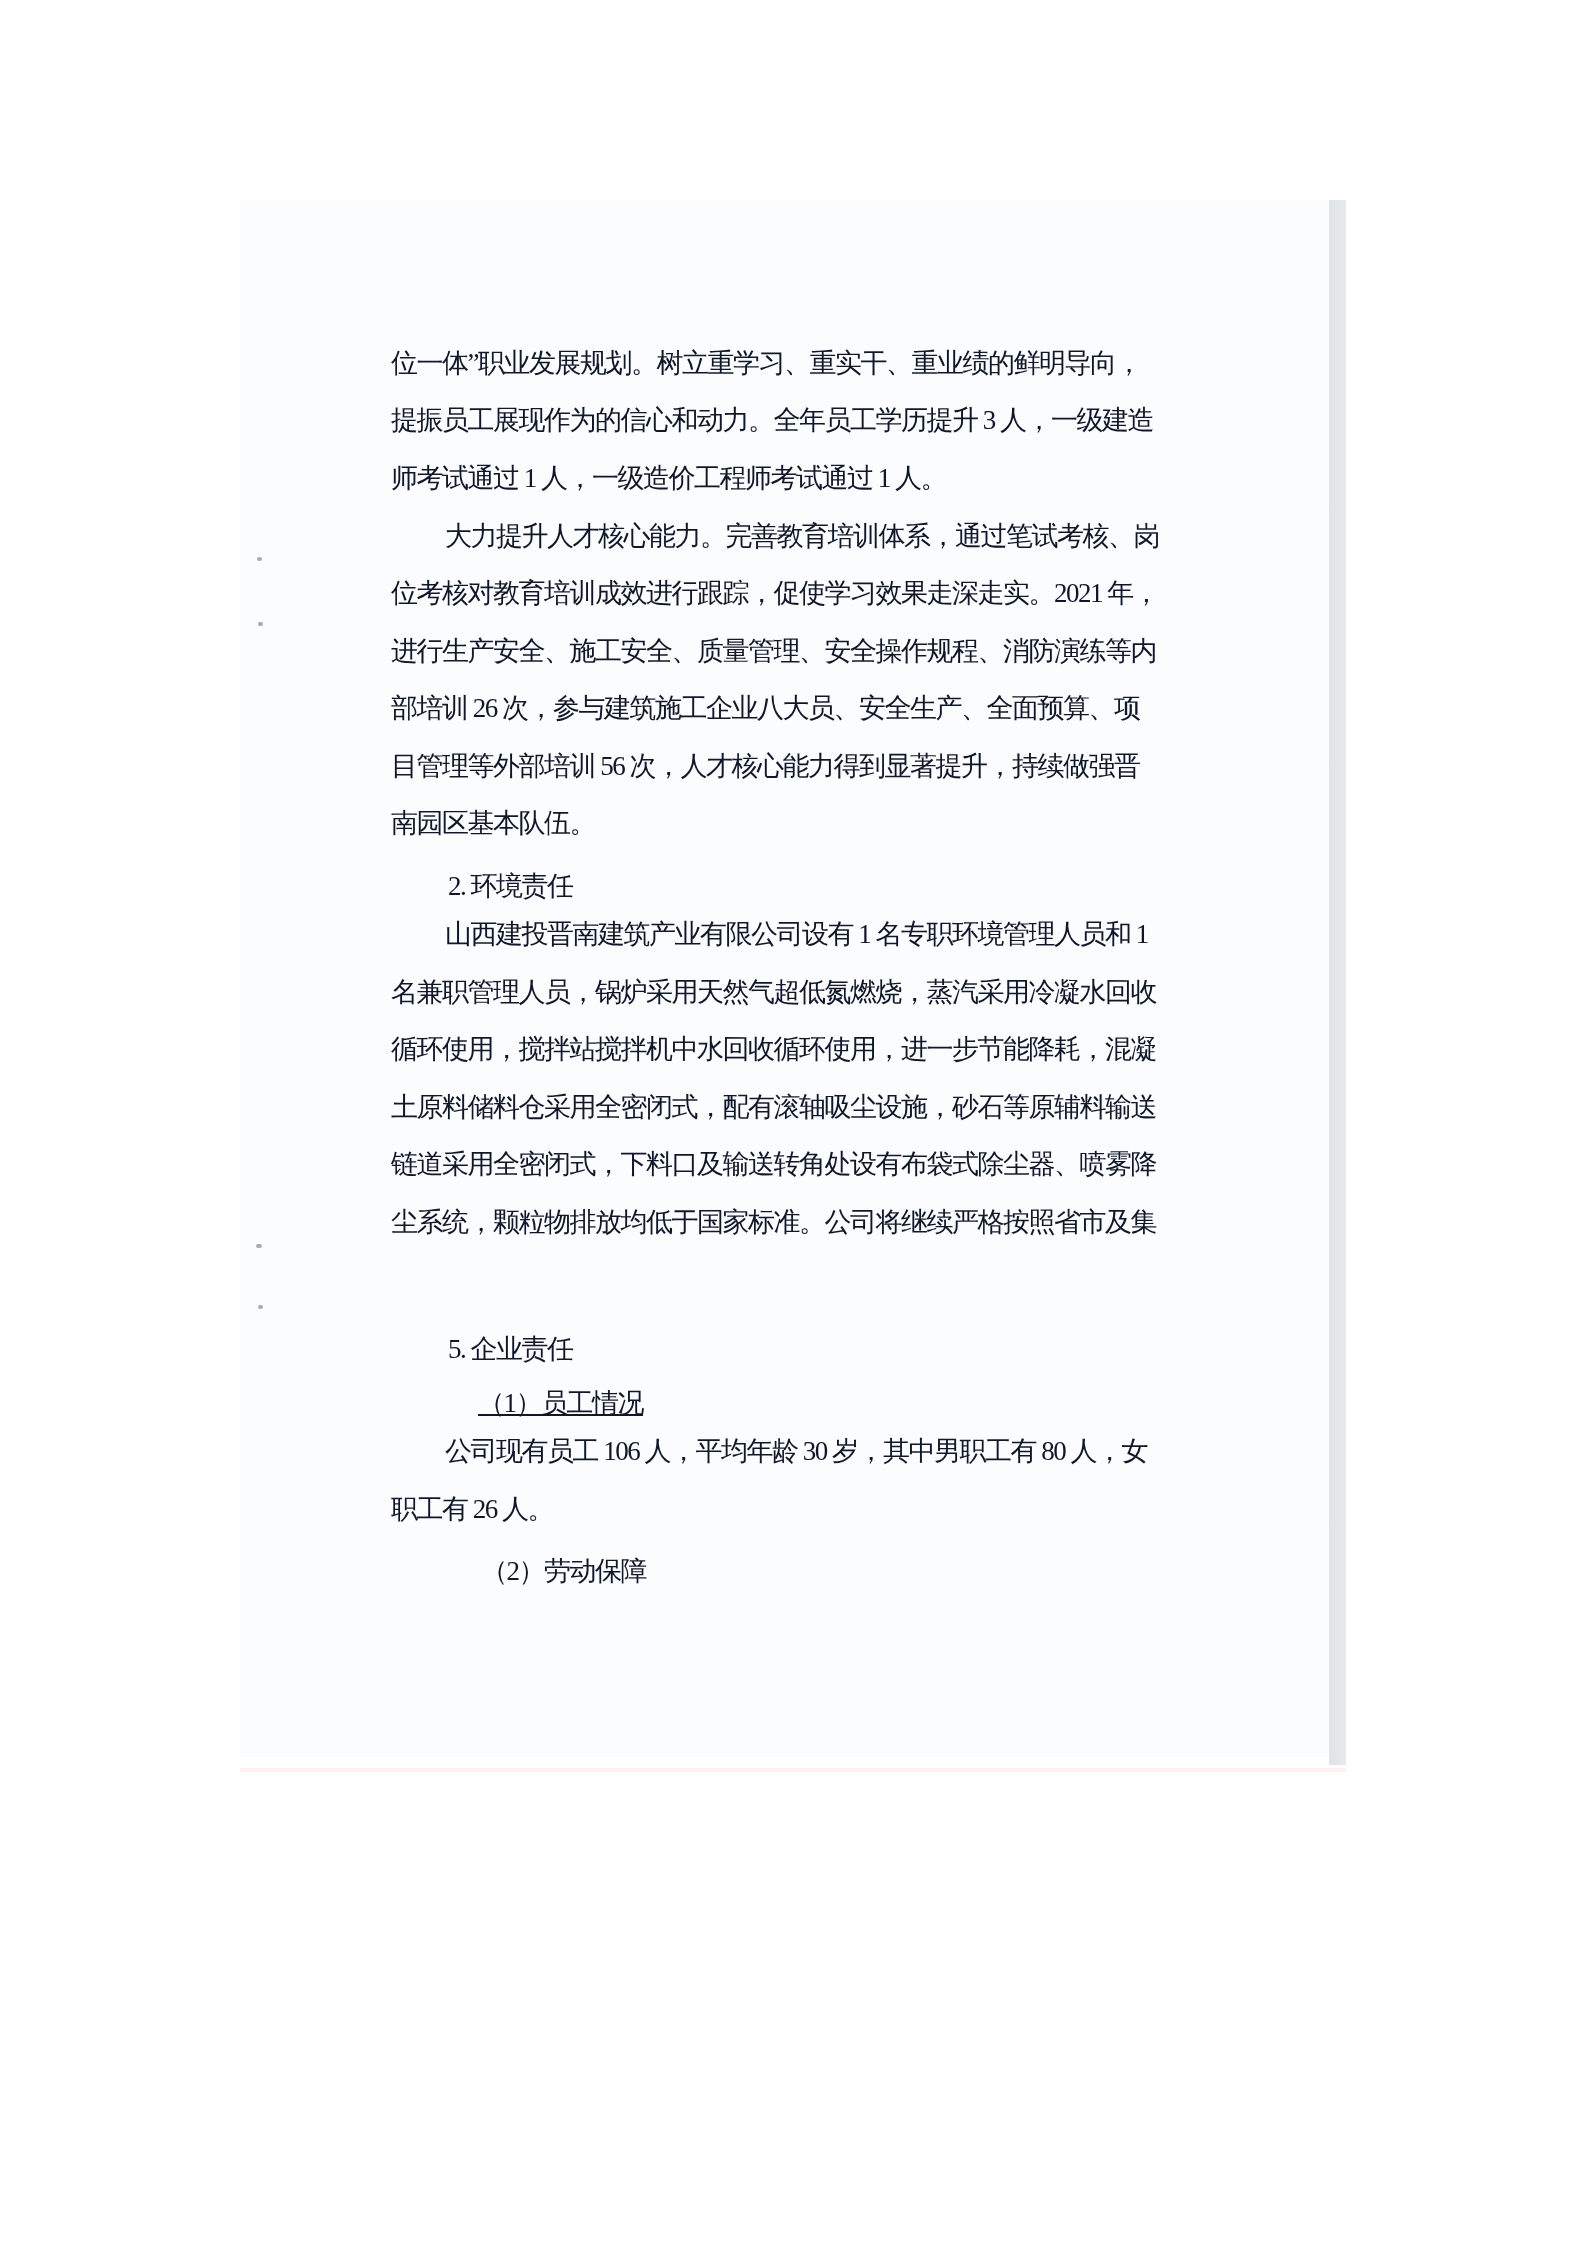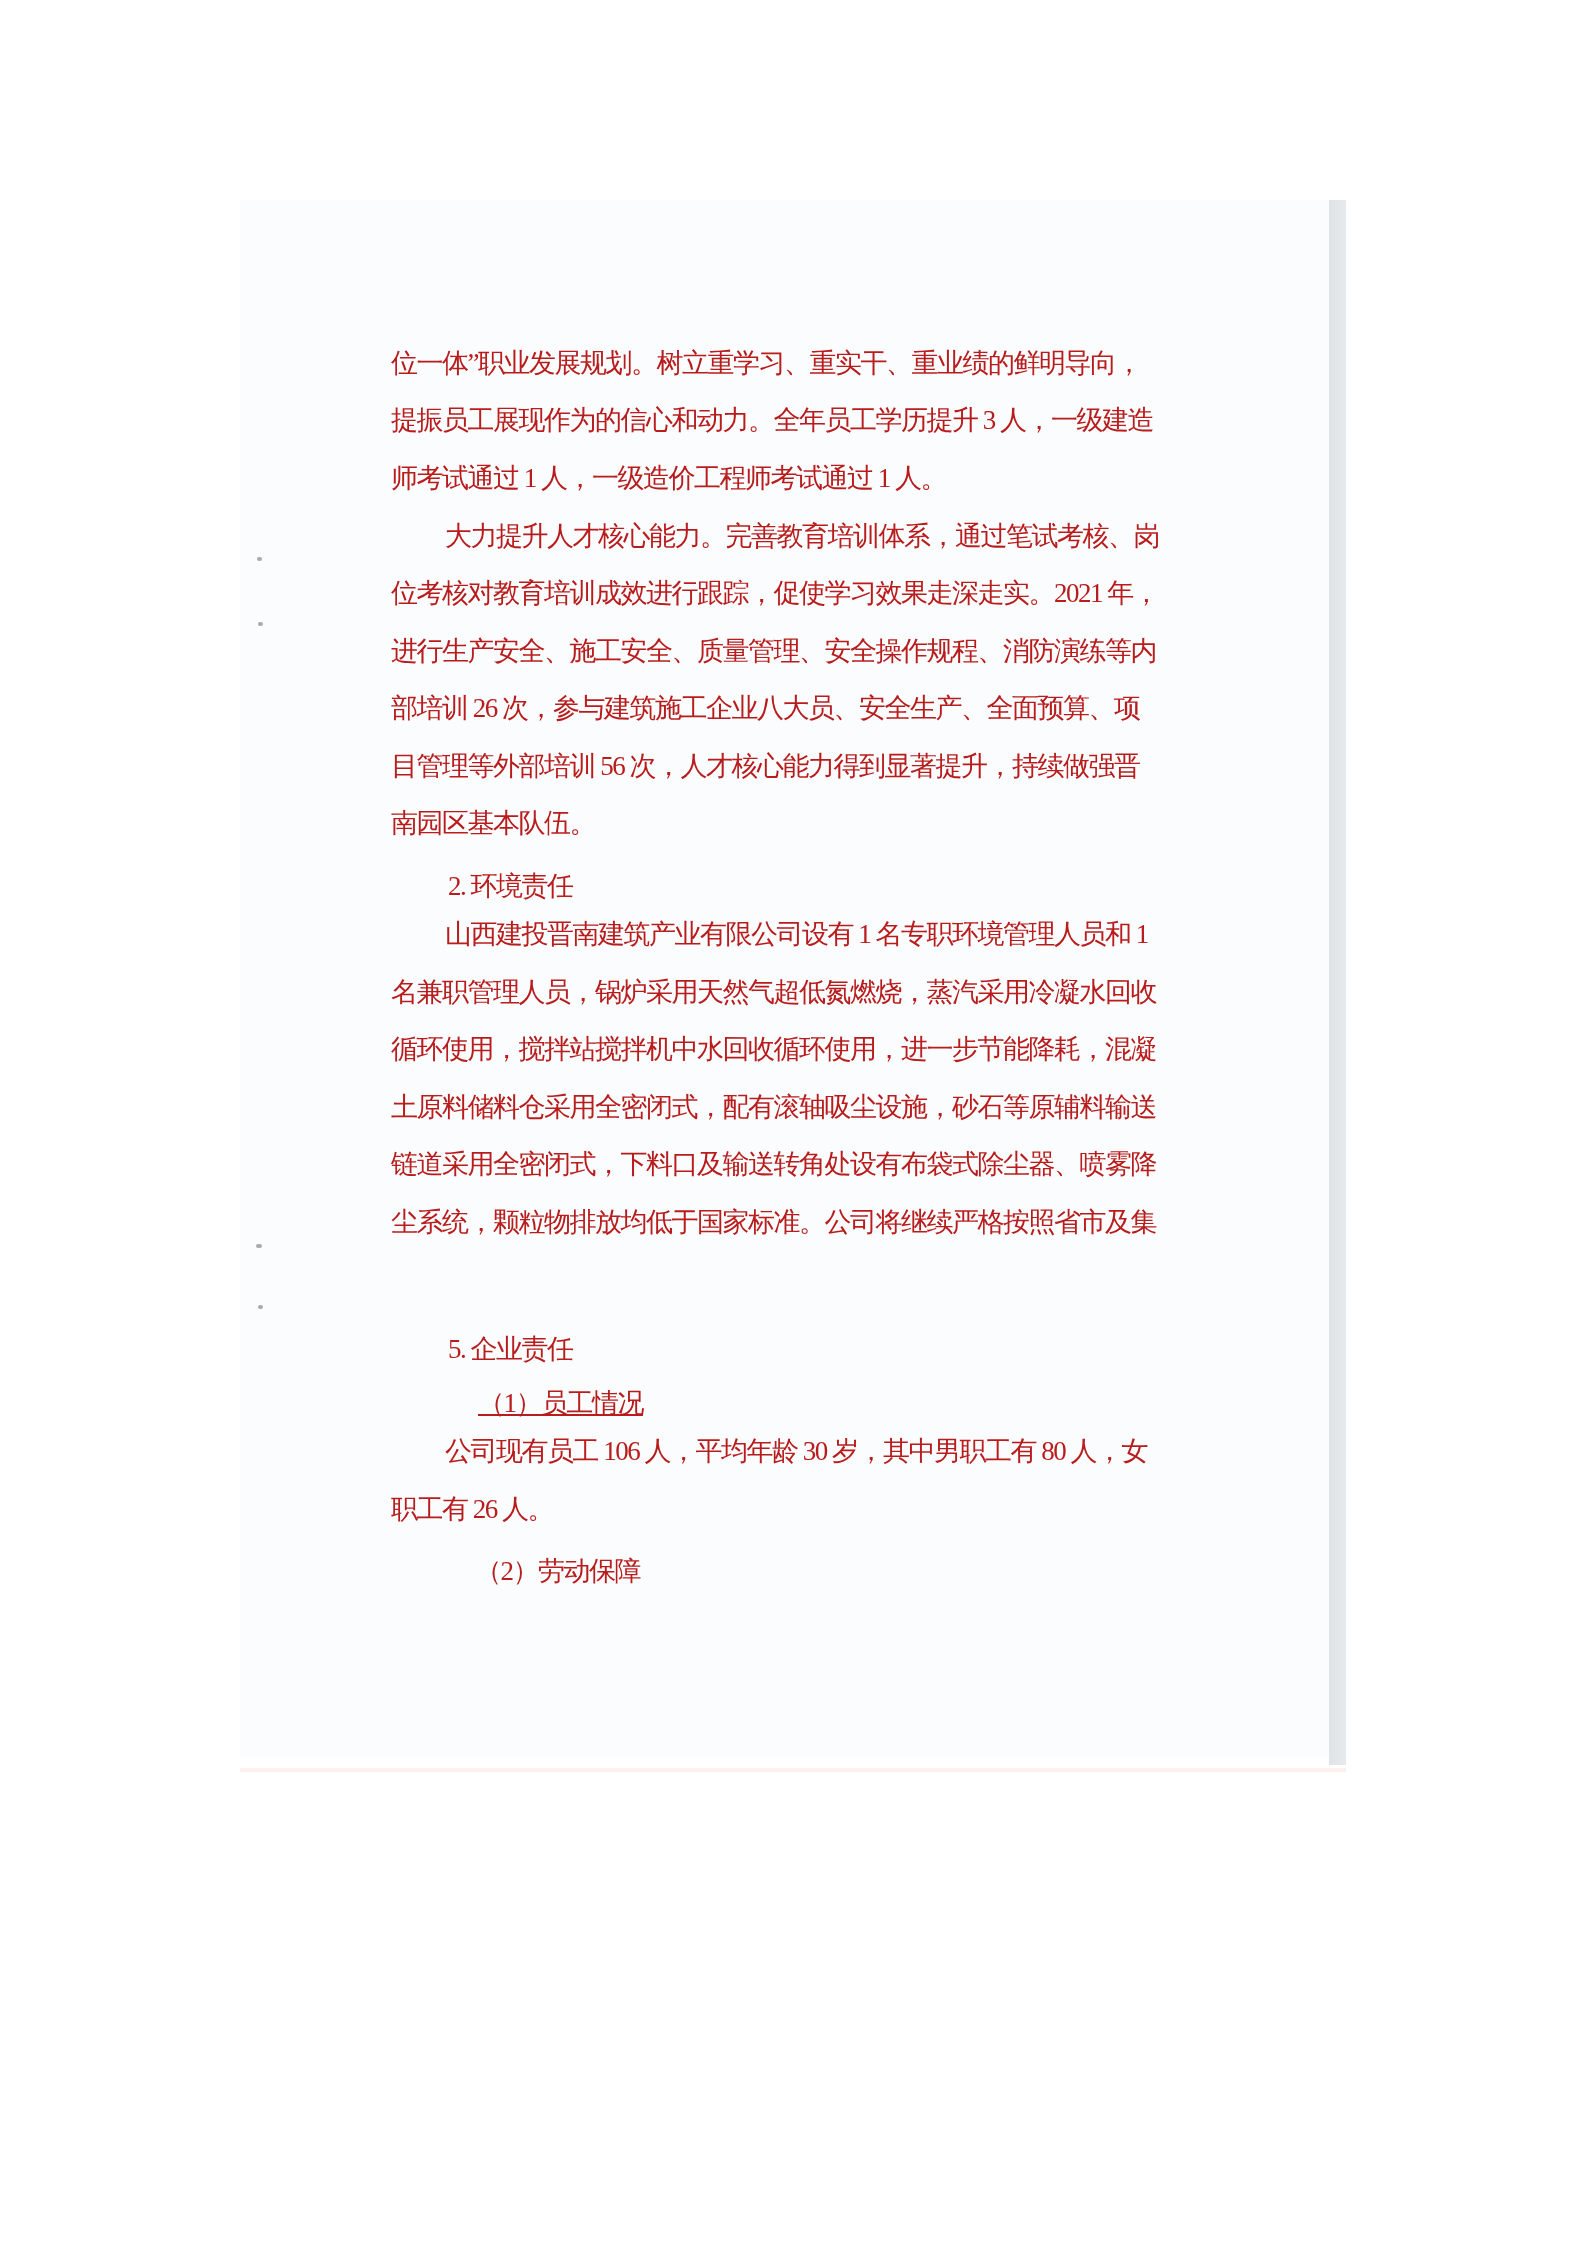--- a/index.html
+++ b/index.html
@@ -22,27 +22,27 @@
   .bottom-scan-line{
     position:absolute;left:240px;top:1768px;width:1106px;height:4px;
     background:#fdf0ef;
   }
   .line{
     position:absolute;
     white-space:nowrap;
     font-size:27px;
     line-height:27px;
     letter-spacing:-1.5px;
-    color:#b91c1c;
+    color:#0f172a;
   }
   .l-body{left:151px;}
   .l-indent{left:205px;}
   .l-h{left:208px;}
   .l-s1{left:238px;text-decoration:underline;}
-  .l-s2{left:235px;text-align:right;}
+  .l-s2{left:241px;text-align:right;}
   .speck{
     position:absolute;
     background:#8b9199;
     border-radius:2px;
     opacity:0.75;
   }
 </style>
 </head>
 <body>
 

